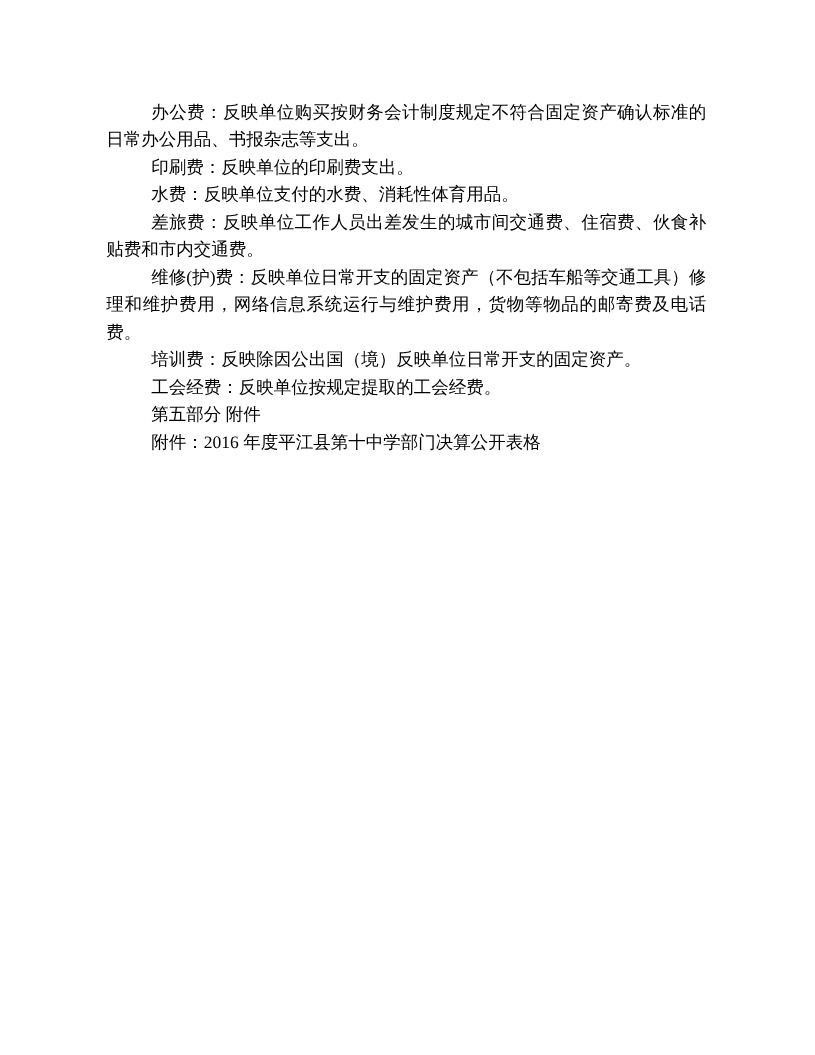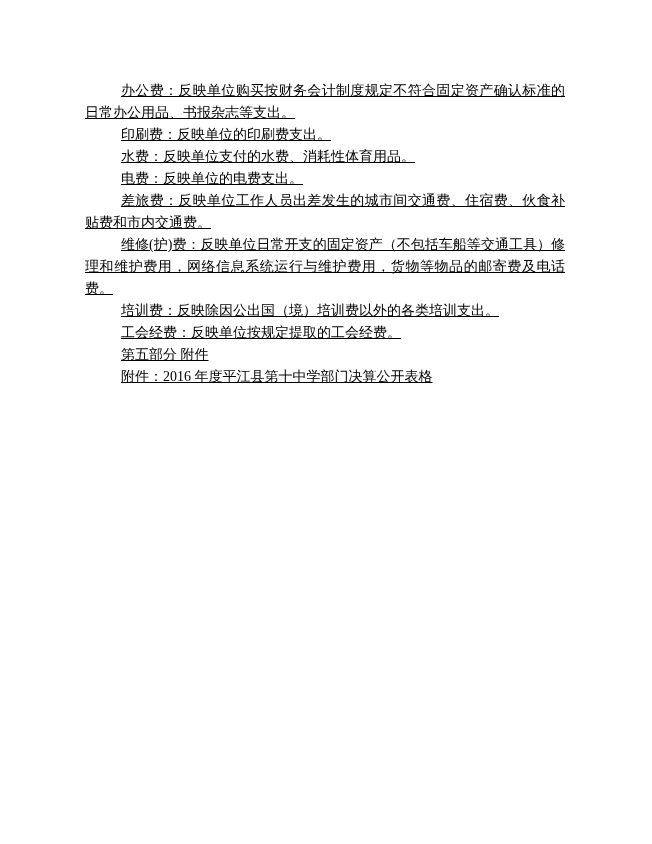--- a/index.html
+++ b/index.html
@@ -13,21 +13,20 @@
     height: 844px;
     background: #ffffff;
     overflow: hidden;
     font-family: "Liberation Serif", "DejaVu Serif", serif;
   }
   .content {
     position: absolute;
     left: 85px;
     top: 80px;
     width: 480px;
-    text-decoration: underline;
   }
   .para {
     margin: 0;
     padding: 0;
     font-size: 14px;
     line-height: 22px;
     color: #000000;
     text-align: justify;
     text-justify: inter-character;
     text-indent: 36px;
@@ -37,22 +36,21 @@
   }
 </style>
 </head>
 <body>
 
 <div class="page">
   <div class="content">
     <p class="para">办公费：反映单位购买按财务会计制度规定不符合固定资产确认标准的日常办公用品、书报杂志等支出。</p>
     <p class="para">印刷费：反映单位的印刷费支出。</p>
     <p class="para">水费：反映单位支付的水费、消耗性体育用品。</p>
-    <p class="para">电费：反映单位的电费支出。</p>
     <p class="para">差旅费：反映单位工作人员出差发生的城市间交通费、住宿费、伙食补贴费和市内交通费。</p>
     <p class="para">维修(护)费：反映单位日常开支的固定资产（不包括车船等交通工具）修理和维护费用，网络信息系统运行与维护费用，货物等物品的邮寄费及电话费。</p>
-    <p class="para">培训费：反映除因公出国（境）培训费以外的各类培训支出。</p>
+    <p class="para">培训费：反映除因公出国（境）反映单位日常开支的固定资产。</p>
     <p class="para">工会经费：反映单位按规定提取的工会经费。</p>
 
     <p class="para section-heading">第五部分 附件</p>
     <p class="para">附件：2016 年度平江县第十中学部门决算公开表格</p>
   </div>
 </div>
 
 </body></html>

